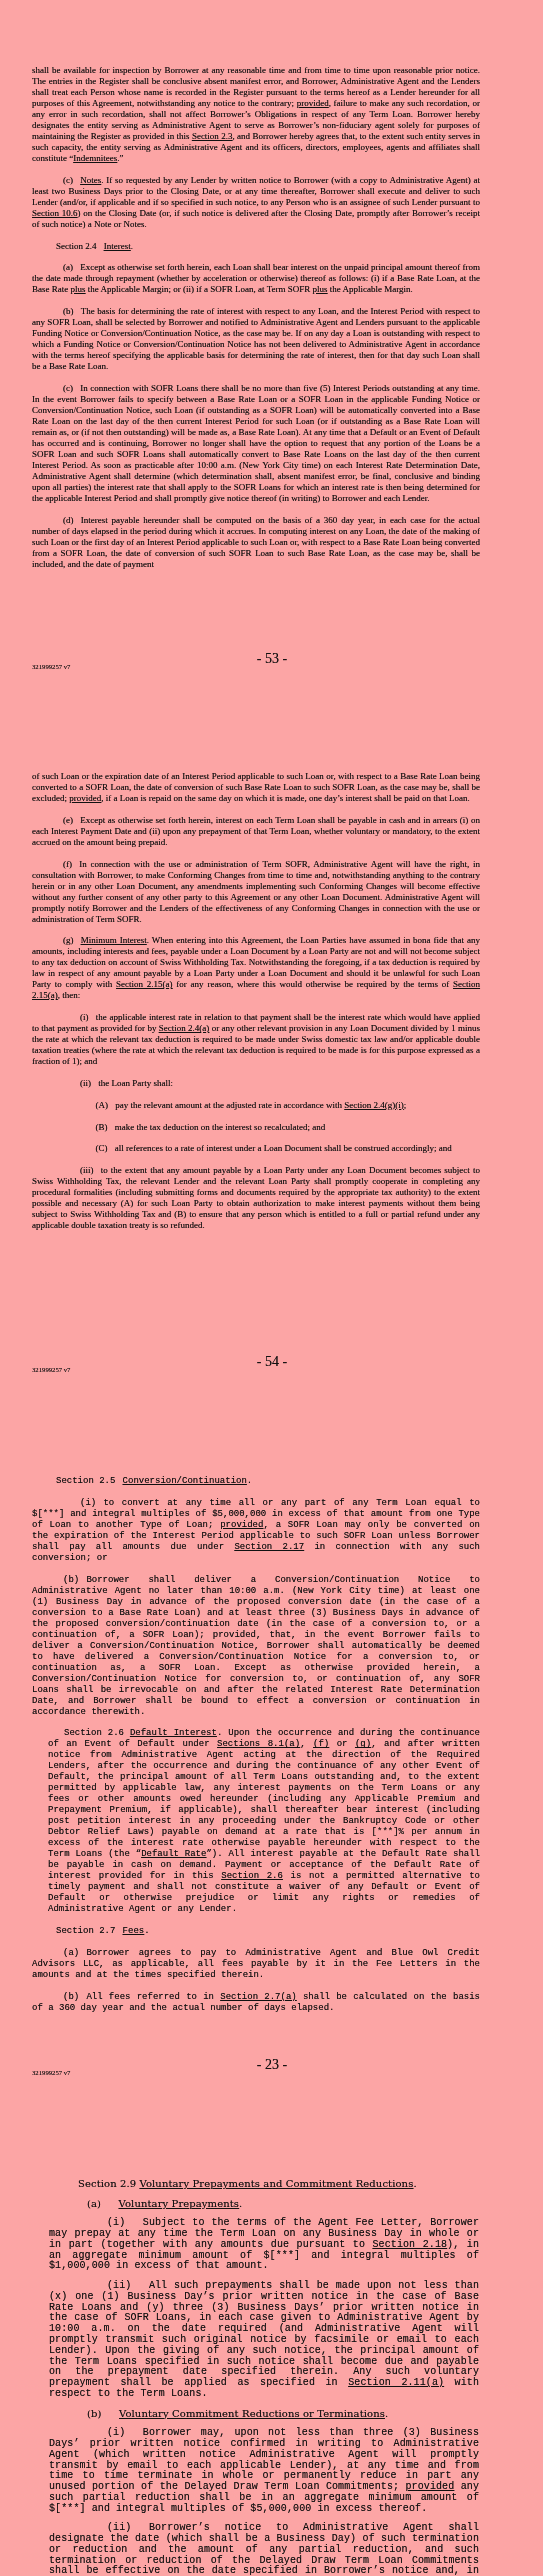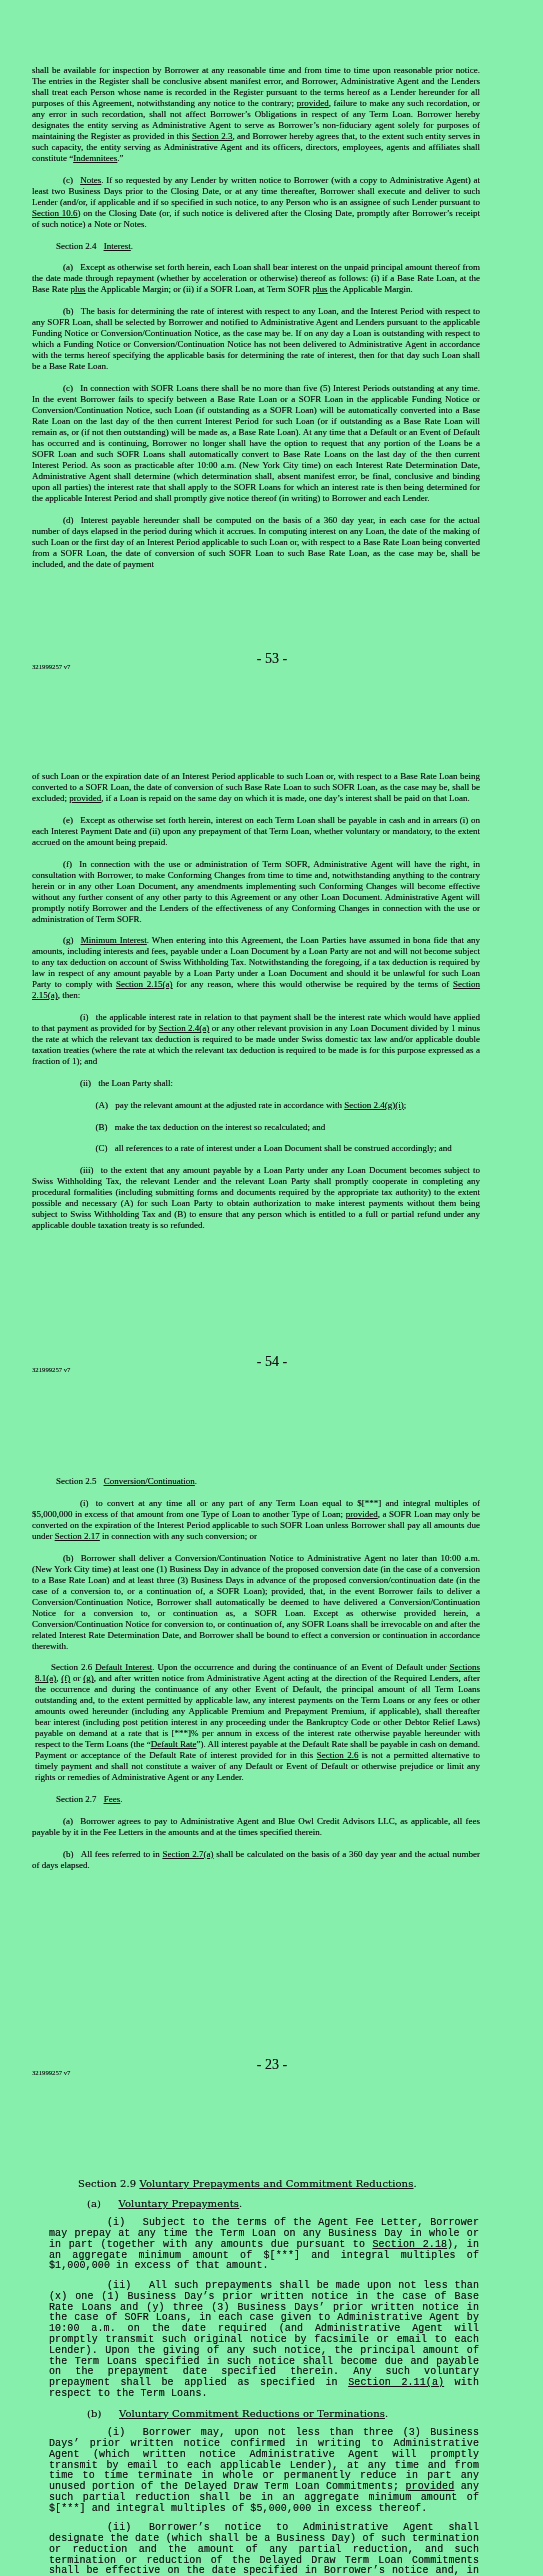--- a/index.html
+++ b/index.html
@@ -1,32 +1,32 @@
 <!DOCTYPE html>
 <html style="font-size:8.2px"><head>
 <meta charset="utf-8">
 <title>Document</title>
 <style>
   html,body{margin:0;padding:0;background:#ffffff;}
   body{width:544px;font-family:"Liberation Serif", serif;color:#111111;}
   .doc{width:544px;}
-  .page{position:relative;width:544px;height:703px;background:#86efac;overflow:hidden;}
+  .page{position:relative;width:544px;height:703px;background:#fca5a5;overflow:hidden;}
   .content{padding:0 64px 0 32px;}
   .p53 .content{padding-top:65px;}
   .p54 .content{padding-top:68px;}
-  .p55 .content{padding-top:70px;}
+  .p55 .content{padding-top:70px;font-family:Liberation Mono, monospace;}
   .p56 .content{padding:70px 65px 0 49px;}
   .blk{margin:0 0 10.8px 0;text-align:justify;font-size:9px;line-height:11px;
        text-shadow:0 0 0.3px rgba(0,0,0,0.55);}
   .blk.cont{}
   .blk.para{text-indent:31px;}
   .blk.sub1{text-indent:48px;}
   .blk.sub2{margin-left:47px;text-indent:16.5px;}
   .blk.heading{text-indent:24px;}
-  .blk.secpara{margin-left:3px;text-indent:16px;}
+  .blk.secpara{margin-left:16px;text-indent:16px;}
   .blk.ahead{text-indent:38px;}
   .p56 .blk{font-family:"DejaVu Serif", serif;font-size:10px;line-height:10.8px;
             letter-spacing:0.1px;margin-bottom:8.8px;text-shadow:0 0 0.2px rgba(0,0,0,0.5);}
   .p56 .blk.heading{text-indent:29px;}
   .p56 .blk.sub1{text-indent:58px;font-family:Liberation Mono, monospace;}
   .tab{display:inline-block;width:7.2px;}
   .p56 .tab{width:17.5px;}
   u{text-decoration:underline;text-underline-offset:1px;}
   .page-number{position:absolute;left:0;right:0;top:651px;text-align:center;
                font-size:14px;text-shadow:0 0 0.3px rgba(0,0,0,0.55);}

